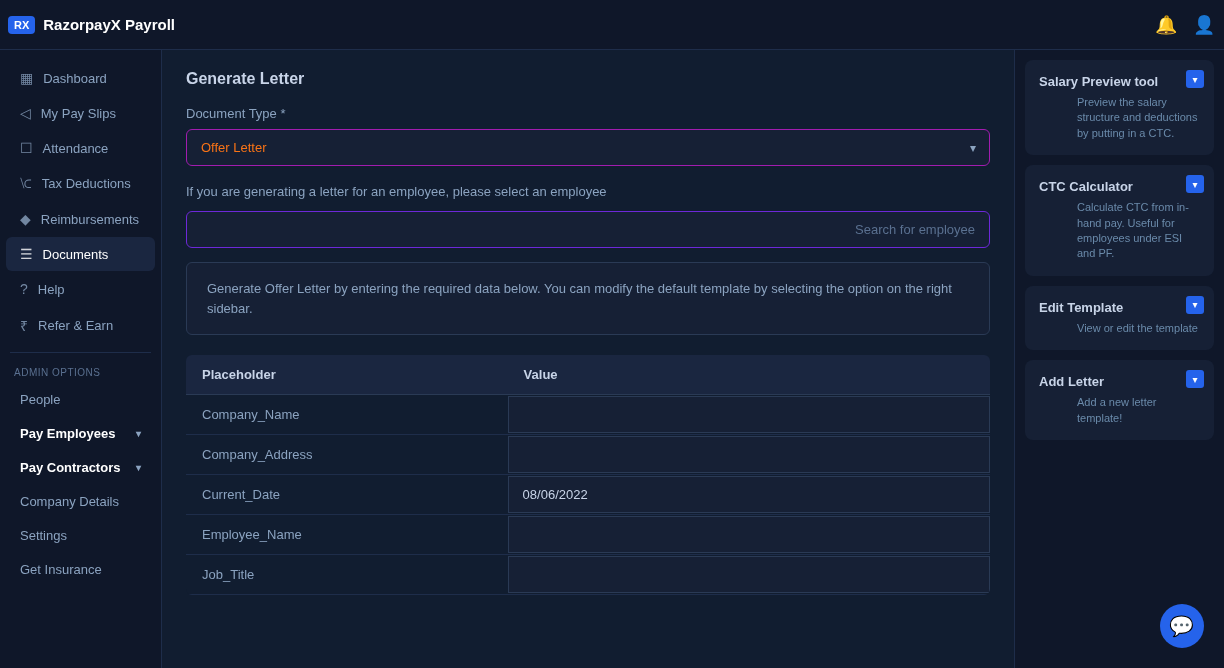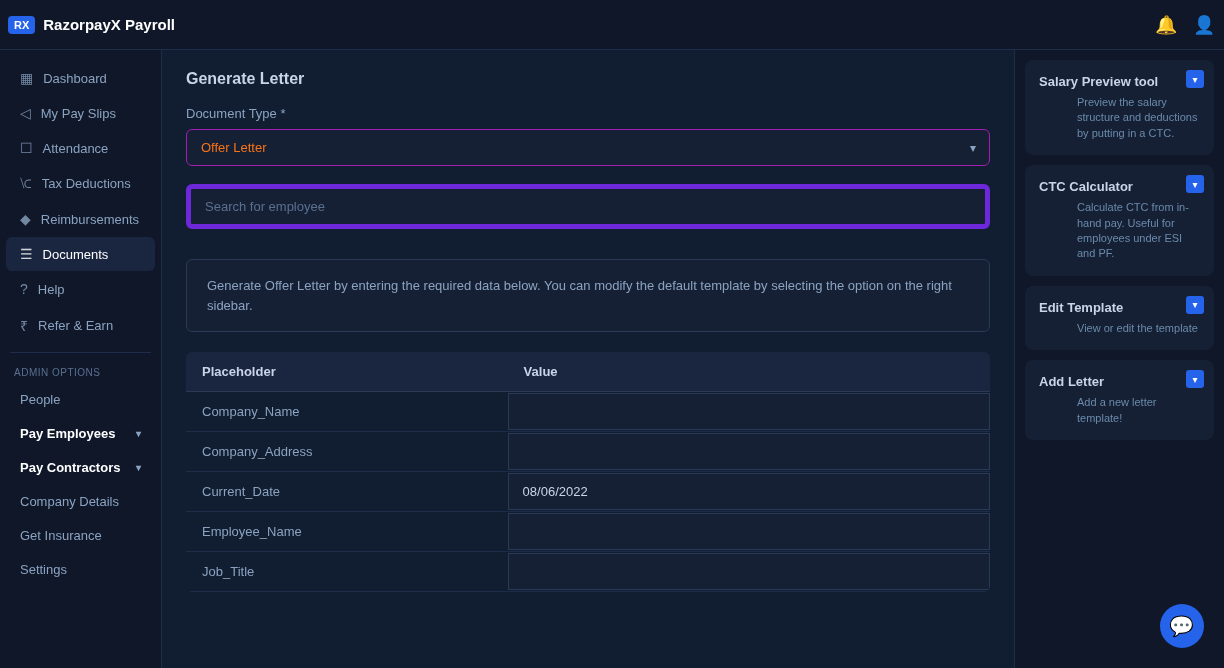--- a/index.html
+++ b/index.html
@@ -161,27 +161,28 @@
 
     .info-text {
       font-size: 13px;
       color: #8ba3c0;
       margin-bottom: 12px;
     }
 
     .search-input {
       width: 100%;
       background: #162035;
-      border: 5px solid #6d28d9;
+      border: 1px solid #6d28d9;
       color: #c8d4e8;
       padding: 10px 14px;
       border-radius: 6px;
       font-size: 13px;
       outline: none;
-      margin-bottom: 30px;
+      margin-bottom: 14px;
+      text-align: right;
     }
     .search-input::placeholder { color: #5a7090; }
 
     .info-box {
       background: #162035;
       border: 1px solid #2a3a55;
       border-radius: 6px;
       padding: 16px 20px;
       margin-bottom: 20px;
       font-size: 13px;
@@ -359,41 +360,42 @@
       <span class="chevron">▾</span>
     </div>
     <div class="sidebar-item-expandable">
       <span>Pay Contractors</span>
       <span class="chevron">▾</span>
     </div>
     <div class="sidebar-item">
       <span>Company Details</span>
     </div>
     <div class="sidebar-item">
+      <span>Settings</span>
+    </div>
+    <div class="sidebar-item">
       <span>Get Insurance</span>
-    </div>
-    <div class="sidebar-item">
-      <span>Settings</span>
     </div>
   </div>
 
   <div class="content-area">
     <div class="page-title">Generate Letter</div>
 
     <div class="form-section">
       
       <div class="form-label">Document Type *</div>
       <div class="select-wrapper">
         <select class="select-field">
           <option value="Offer Letter">Offer Letter</option>
         </select>
         <span class="select-arrow">▾</span>
       </div>
 
       
+      <div class="info-text">If you are generating a letter for an employee, please select an employee</div>
 
       
       <input class="search-input" type="text" placeholder="Search for employee" style="">
 
       
       <div class="info-box">Generate Offer Letter by entering the required data below. You can modify the default template by selecting the option on the right sidebar.</div>
 
       
       <table class="data-table">
         <thead>

